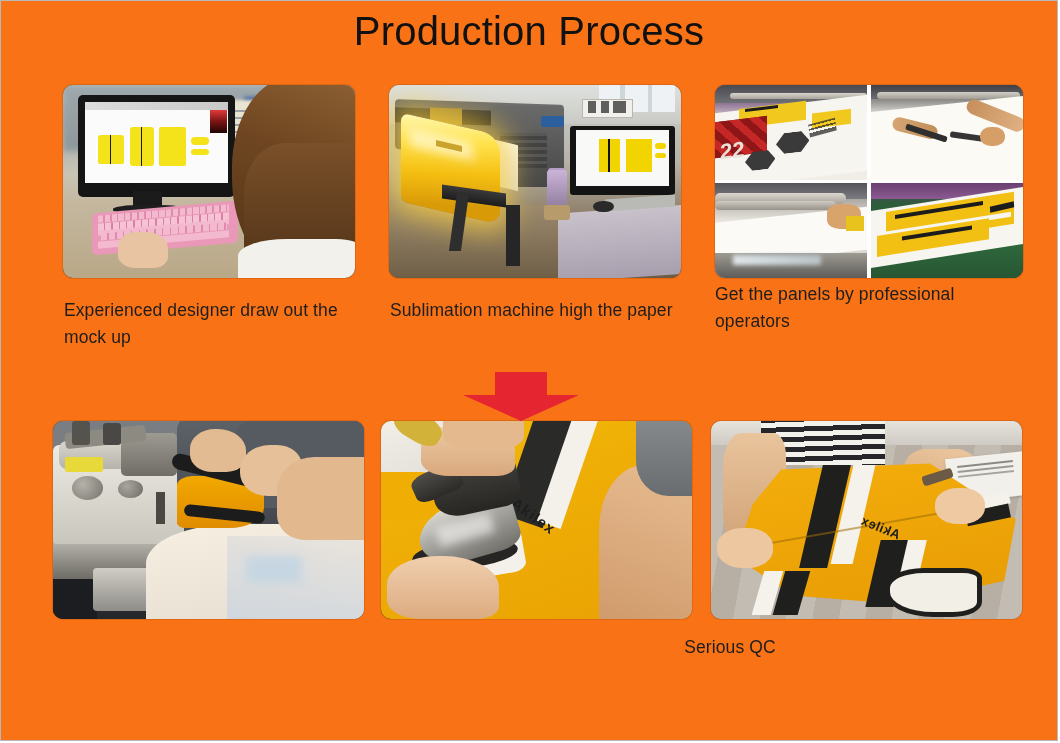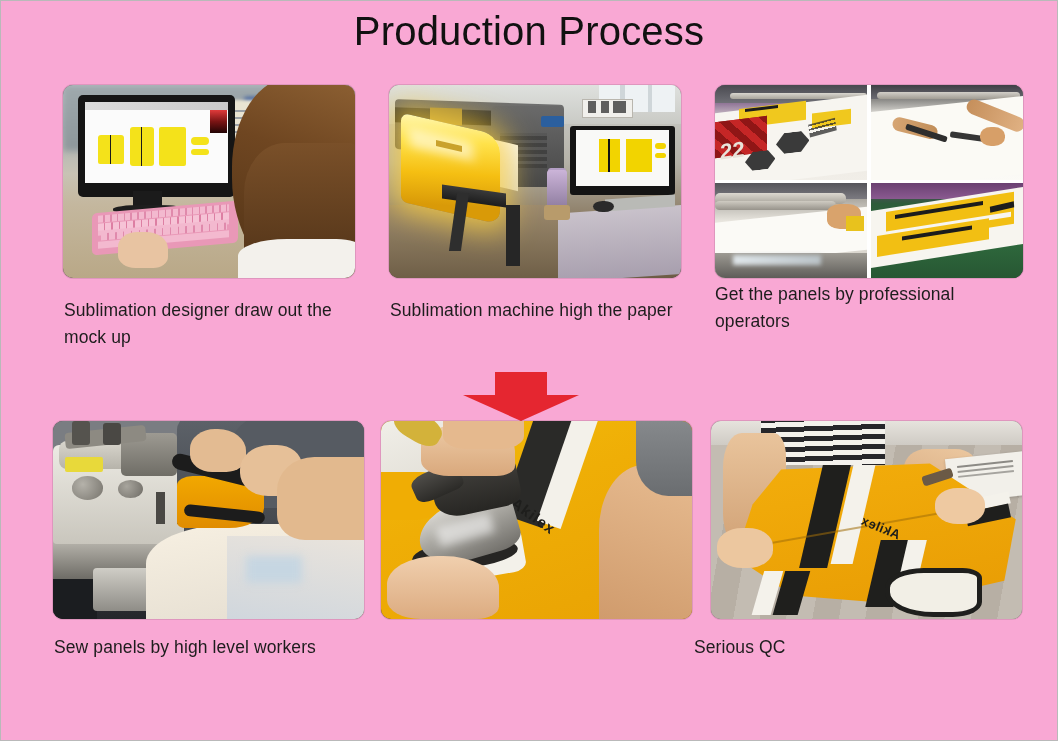--- a/index.html
+++ b/index.html
@@ -6,21 +6,21 @@
   body{
     width:1060px;height:743px;
     background:#ffffff;
     font-family:"Liberation Sans","DejaVu Sans",sans-serif;
     overflow:hidden;
   }
   .page{
     position:relative;
     width:1058px;height:741px;
     border:1px solid #b9b9b9;
-    background:#f9a8d4;
+    background:#f97316;
     box-sizing:border-box;
   }
   .title{
     position:absolute;left:0;top:8px;width:100%;
     text-align:center;
     font-size:40px;
     font-weight:400;
     color:#111;
     letter-spacing:.2px;
   }
@@ -367,21 +367,21 @@
       <div class="whitegap"></div>
       <div class="yel2"></div>
       <div class="blk1"></div>
       <div class="blk2"></div>
       <div class="blkR"></div>
     </div>
     <div class="gapv"></div>
     <div class="gaph"></div>
   </div>
 
-  <div class="cap" style="left:63px;top:296px;width:302px;">Sublimation designer draw out the mock up</div>
+  <div class="cap" style="left:63px;top:296px;width:302px;">Experienced designer draw out the mock up</div>
   <div class="cap" style="left:389px;top:296px;width:300px;">Sublimation machine high the paper</div>
   <div class="cap" style="left:714px;top:280px;width:300px;">Get the panels by professional operators</div>
 
   <div class="arrow" style="left:462px;top:371px;width:116px;height:50px;">
     <div class="shaft"></div>
     <div class="head"></div>
   </div>
 
   <div class="photo" id="p4" style="left:52px;top:420px;width:311px;height:198px;">
     <div class="bg"></div>
@@ -452,16 +452,15 @@
     <div class="whR"></div>
     <div class="blkR"></div>
     <div class="cuff"></div>
     <div class="fold"></div>
     <div class="logo">Akilex</div>
     <div class="watch"></div>
     <div class="handL"></div>
     <div class="handR"></div>
   </div>
 
-  <div class="cap" style="left:53px;top:633px;width:320px;">Sew panels by high level workers</div>
-  <div class="cap" style="left:693px;top:633px;width:110px;">Serious QC</div>
+  <div class="cap" style="left:674px;top:633px;width:110px;text-align:center;">Serious QC</div>
 
 </div>
 
 </body></html>

